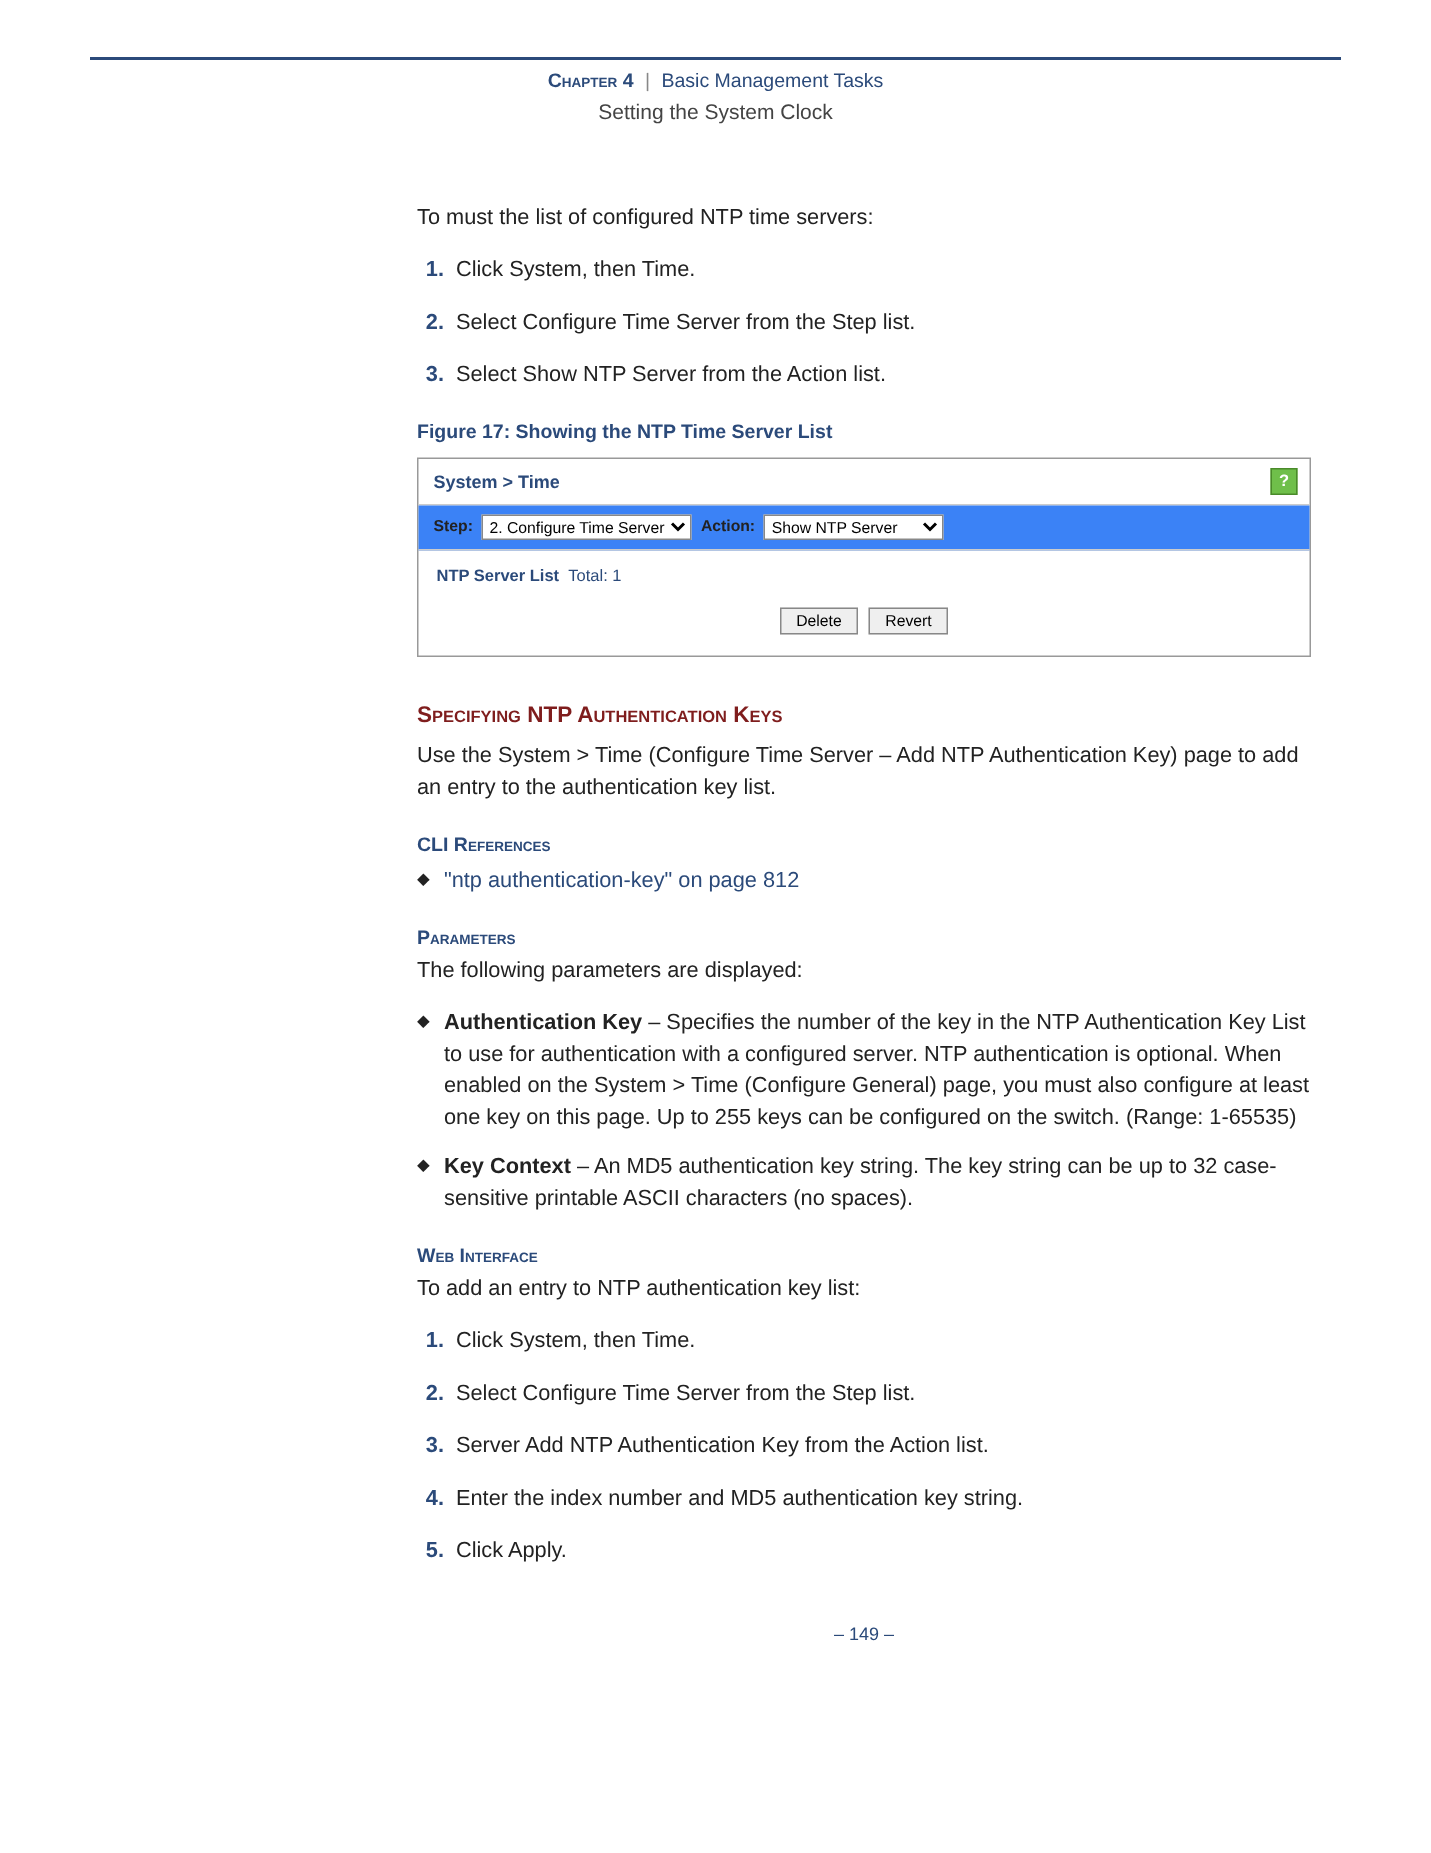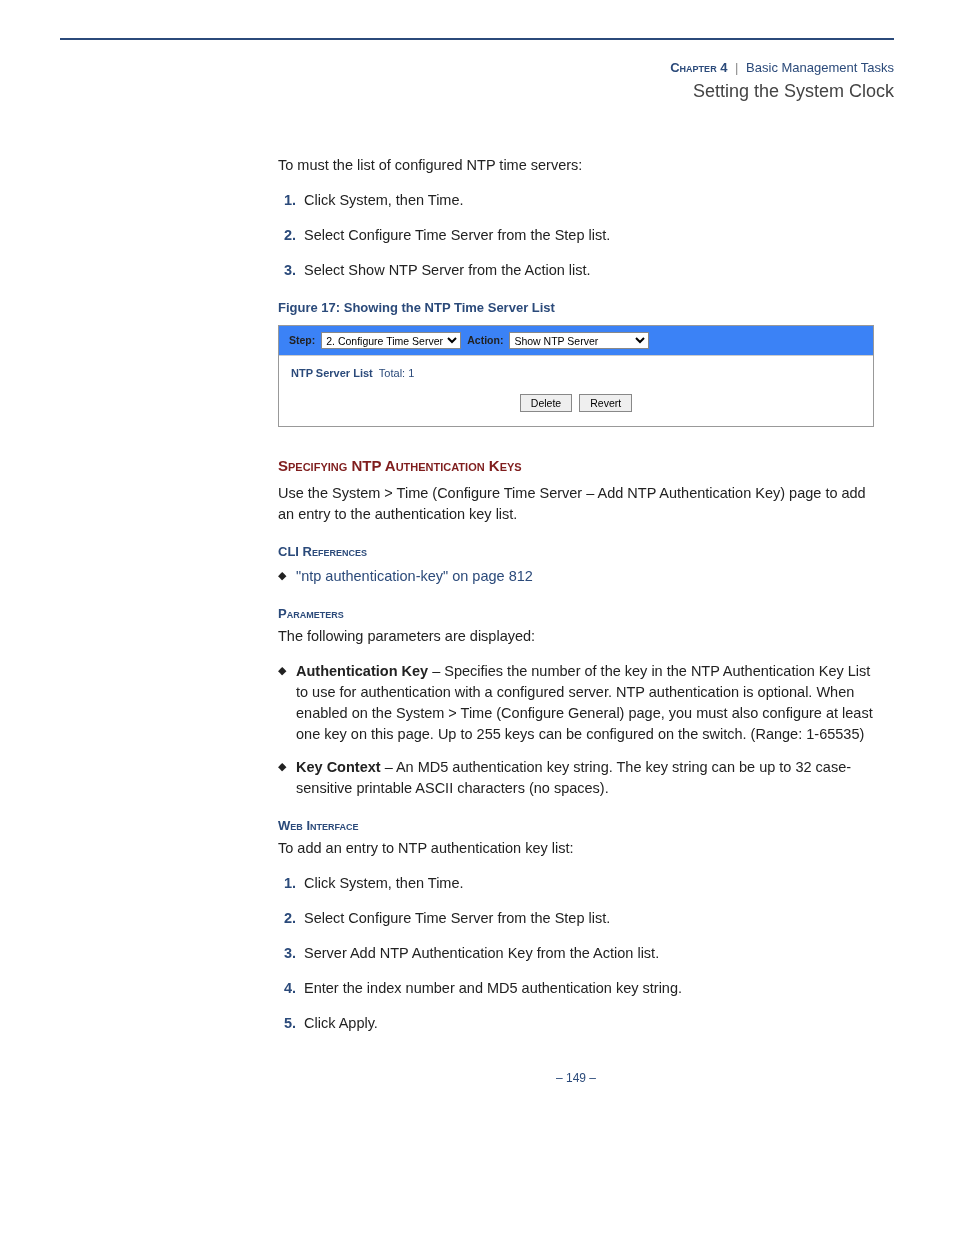--- a/index.html
+++ b/index.html
@@ -12,40 +12,40 @@
   .page {
     width: 954px;
     margin: 0 auto;
     background: #fff;
     position: relative;
     min-height: 1235px;
   }
   .topbar {
     border-top: 2px solid #2b4a7a;
     margin: 38px 60px 0 60px;
-    padding-top: 18px;
-    text-align: right;
+    padding-top: 4px;
+    text-align: center;
     font-size: 13px;
     line-height: 1.5;
   }
   .topbar .chap {
     font-variant: small-caps;
     font-weight: bold;
     color: #2b4a7a;
   }
   .topbar .sep {
     color: #888;
     margin: 0 4px;
   }
   .topbar .title {
     color: #2b4a7a;
   }
   .topbar .sub {
     color: #444;
-    font-size: 18px;
+    font-size: 14px;
   }
   .content {
     margin: 50px 80px 0 278px;
     font-size: 14.5px;
     line-height: 1.45;
     color: #222;
   }
   .content p { margin: 0 0 14px 0; }
   ol.steps {
     padding-left: 22px;
@@ -103,21 +103,21 @@
     background: #3b82f6;
   }
   .ss-label { font-weight: bold; }
   .ss-select {
     border: 1px solid #888;
     background: #fff;
     font-size: 10.5px;
     height: 17px;
   }
   .ss-select.step { width: 140px; }
-  .ss-select.action { width: 140px; }
+  .ss-select.action { width: 120px; }
   .ss-body { padding: 10px 12px 14px 12px; }
   .ss-listlabel {
     color: #2b4a7a;
     font-weight: bold;
     font-size: 11px;
     margin-bottom: 6px;
   }
   .ss-listlabel .total { font-weight: normal; color: #2b4a7a; }
   table.ss-table {
     width: 100%;
@@ -214,20 +214,24 @@
 
     <ol class="steps">
       <li>Click System, then Time.</li>
       <li>Select Configure Time Server from the Step list.</li>
       <li>Select Show NTP Server from the Action list.</li>
     </ol>
 
     <div class="fig-caption">Figure 17:  Showing the NTP Time Server List</div>
 
     <div class="screenshot">
+      <div class="ss-head">
+        <span class="ss-breadcrumb">System &gt; Time</span>
+        <span class="ss-help">?</span>
+      </div>
       <div class="ss-toolbar">
         <span class="ss-label">Step:</span>
         <select class="ss-select step">
           <option>2. Configure Time Server</option>
         </select>
         <span class="ss-label">Action:</span>
         <select class="ss-select action">
           <option>Show NTP Server</option>
         </select>
       </div>

